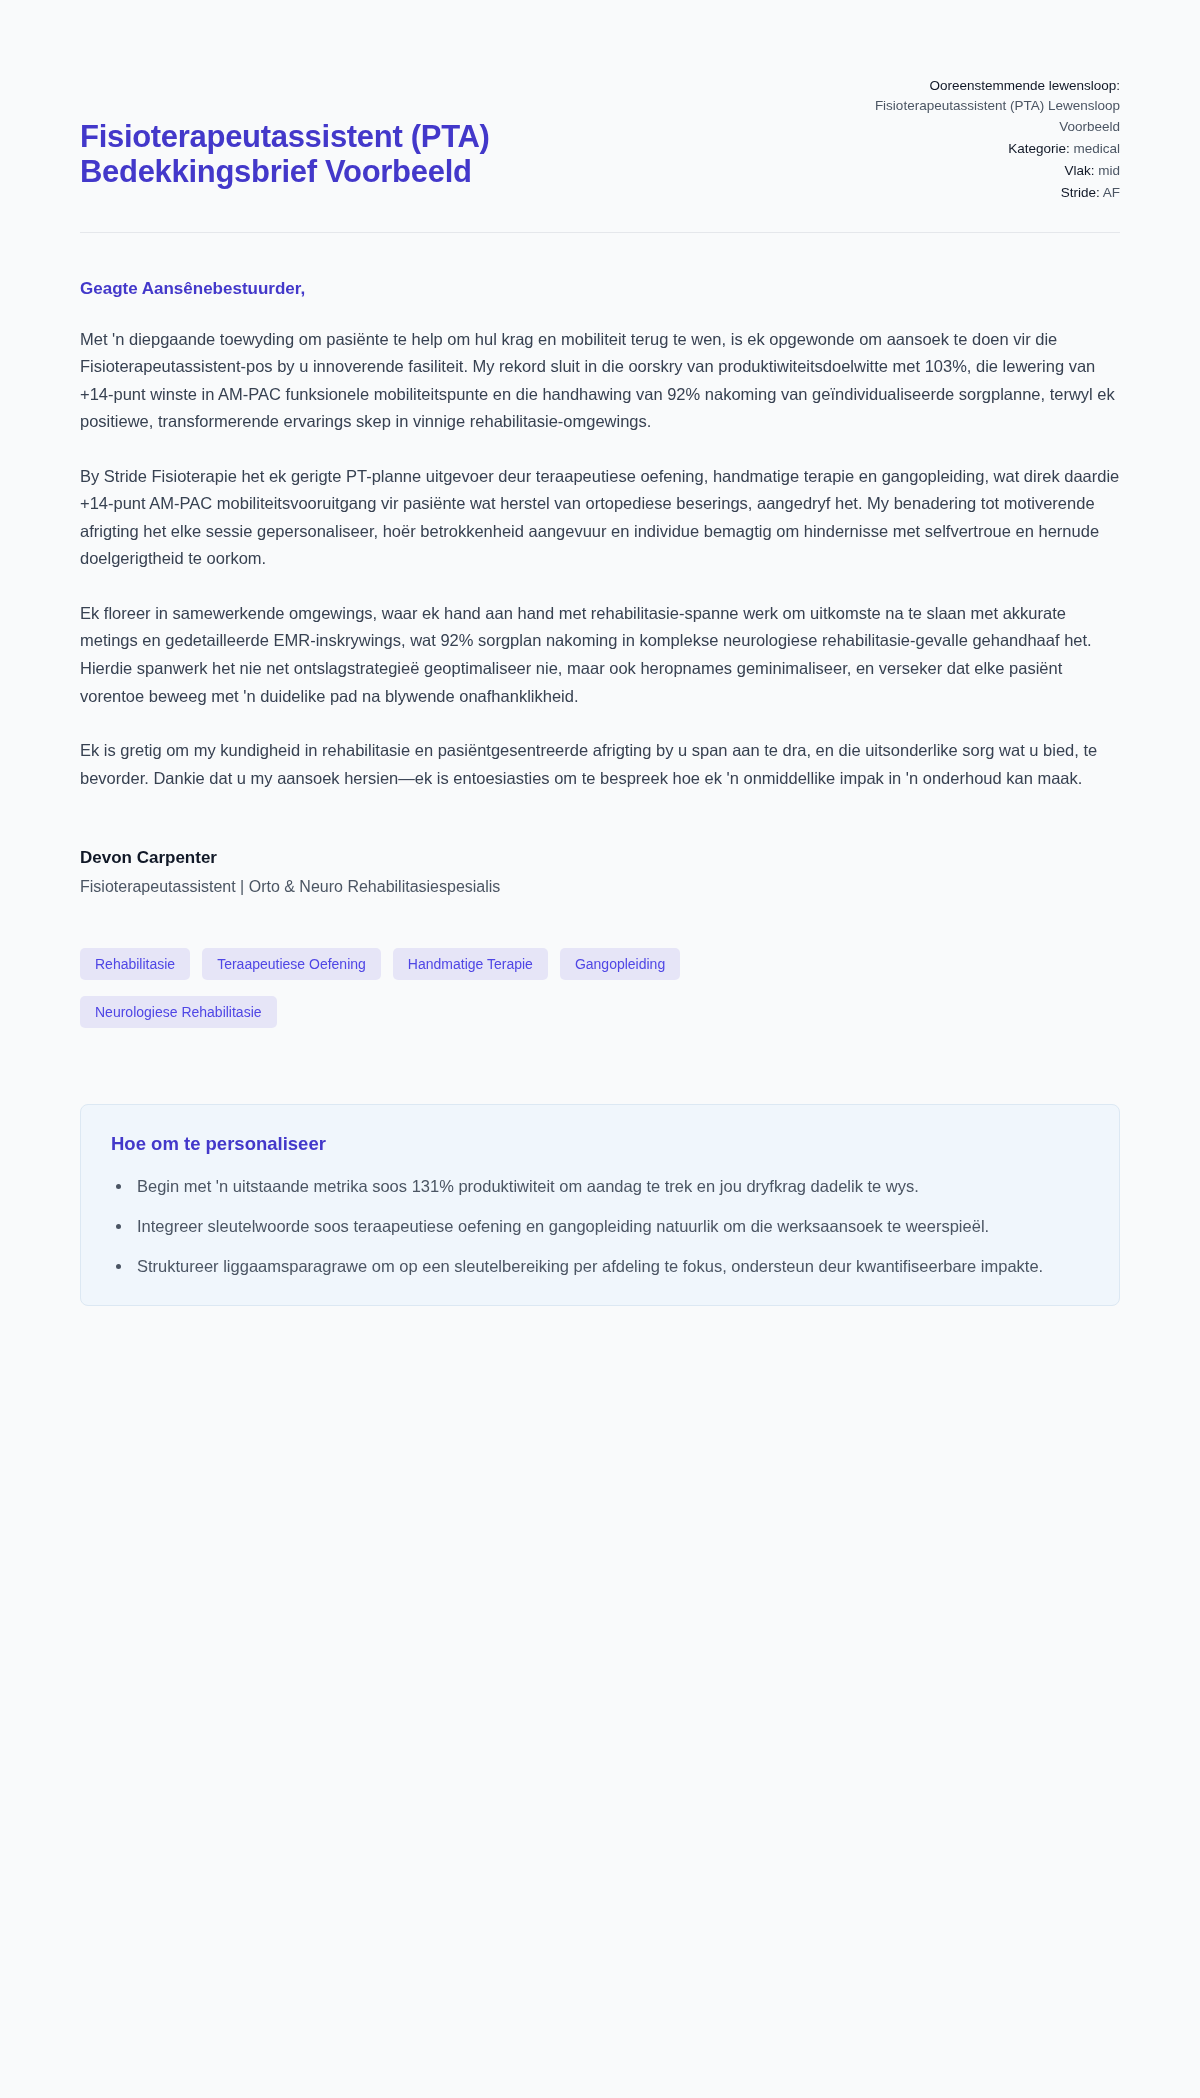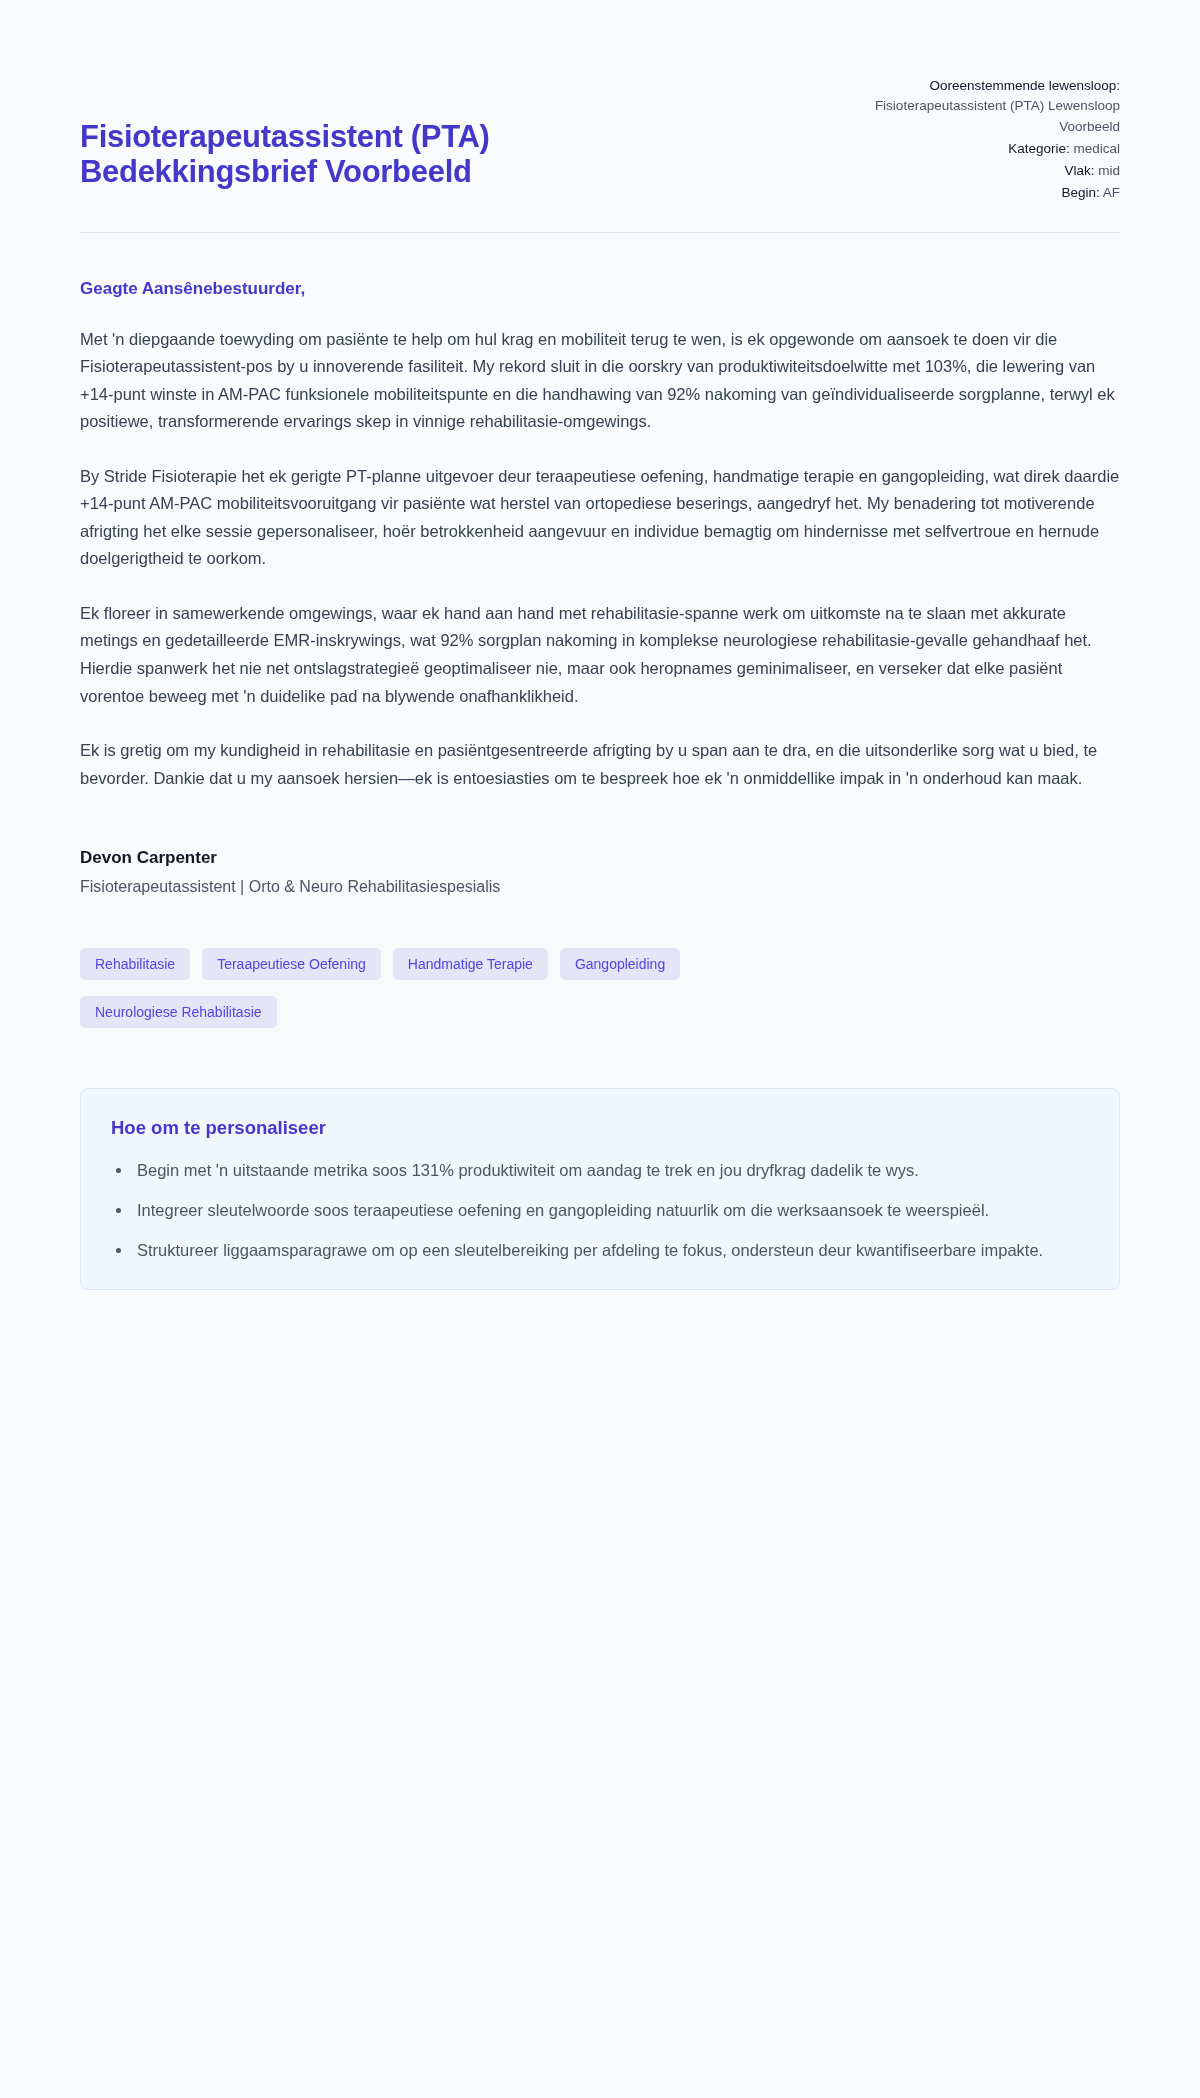--- a/index.html
+++ b/index.html
@@ -102,21 +102,21 @@
   .tag-chip{
     background:var(--chip-bg);
     color:var(--chip-text);
     font-size:14px;
     line-height:1;
     padding:9px 15px;
     border-radius:5px;
     white-space:nowrap;
   }
   .tips-panel{
-    margin-top:60px;
+    margin-top:76px;
     background:var(--panel-bg);
     border:1px solid var(--panel-border);
     border-radius:8px;
     padding:28px 30px 26px;
   }
   .tips-title{
     margin:0 0 18px;
     font-size:18.5px;
     font-weight:bold;
     color:var(--accent);
@@ -150,21 +150,21 @@
       </div>
       <div class="meta-block">
         <span class="meta-label">Kategorie:</span>
         <span>medical</span>
       </div>
       <div class="meta-block">
         <span class="meta-label">Vlak:</span>
         <span>mid</span>
       </div>
       <div class="meta-block">
-        <span class="meta-label">Begin:</span>
+        <span class="meta-label">Stride:</span>
         <span>AF</span>
       </div>
     </aside>
   </header>
 
   <hr class="header-divider">
 
   <section>
     <p class="greeting">Geagte Aansênebestuurder,</p>
     <p class="letter-paragraph">Met 'n diepgaande toewyding om pasiënte te help om hul krag en mobiliteit terug te wen, is ek opgewonde om aansoek te doen vir die Fisioterapeutassistent-pos by u innoverende fasiliteit. My rekord sluit in die oorskry van produktiwiteitsdoelwitte met 103%, die lewering van +14-punt winste in AM-PAC funksionele mobiliteitspunte en die handhawing van 92% nakoming van geïndividualiseerde sorgplanne, terwyl ek positiewe, transformerende ervarings skep in vinnige rehabilitasie-omgewings.</p>

